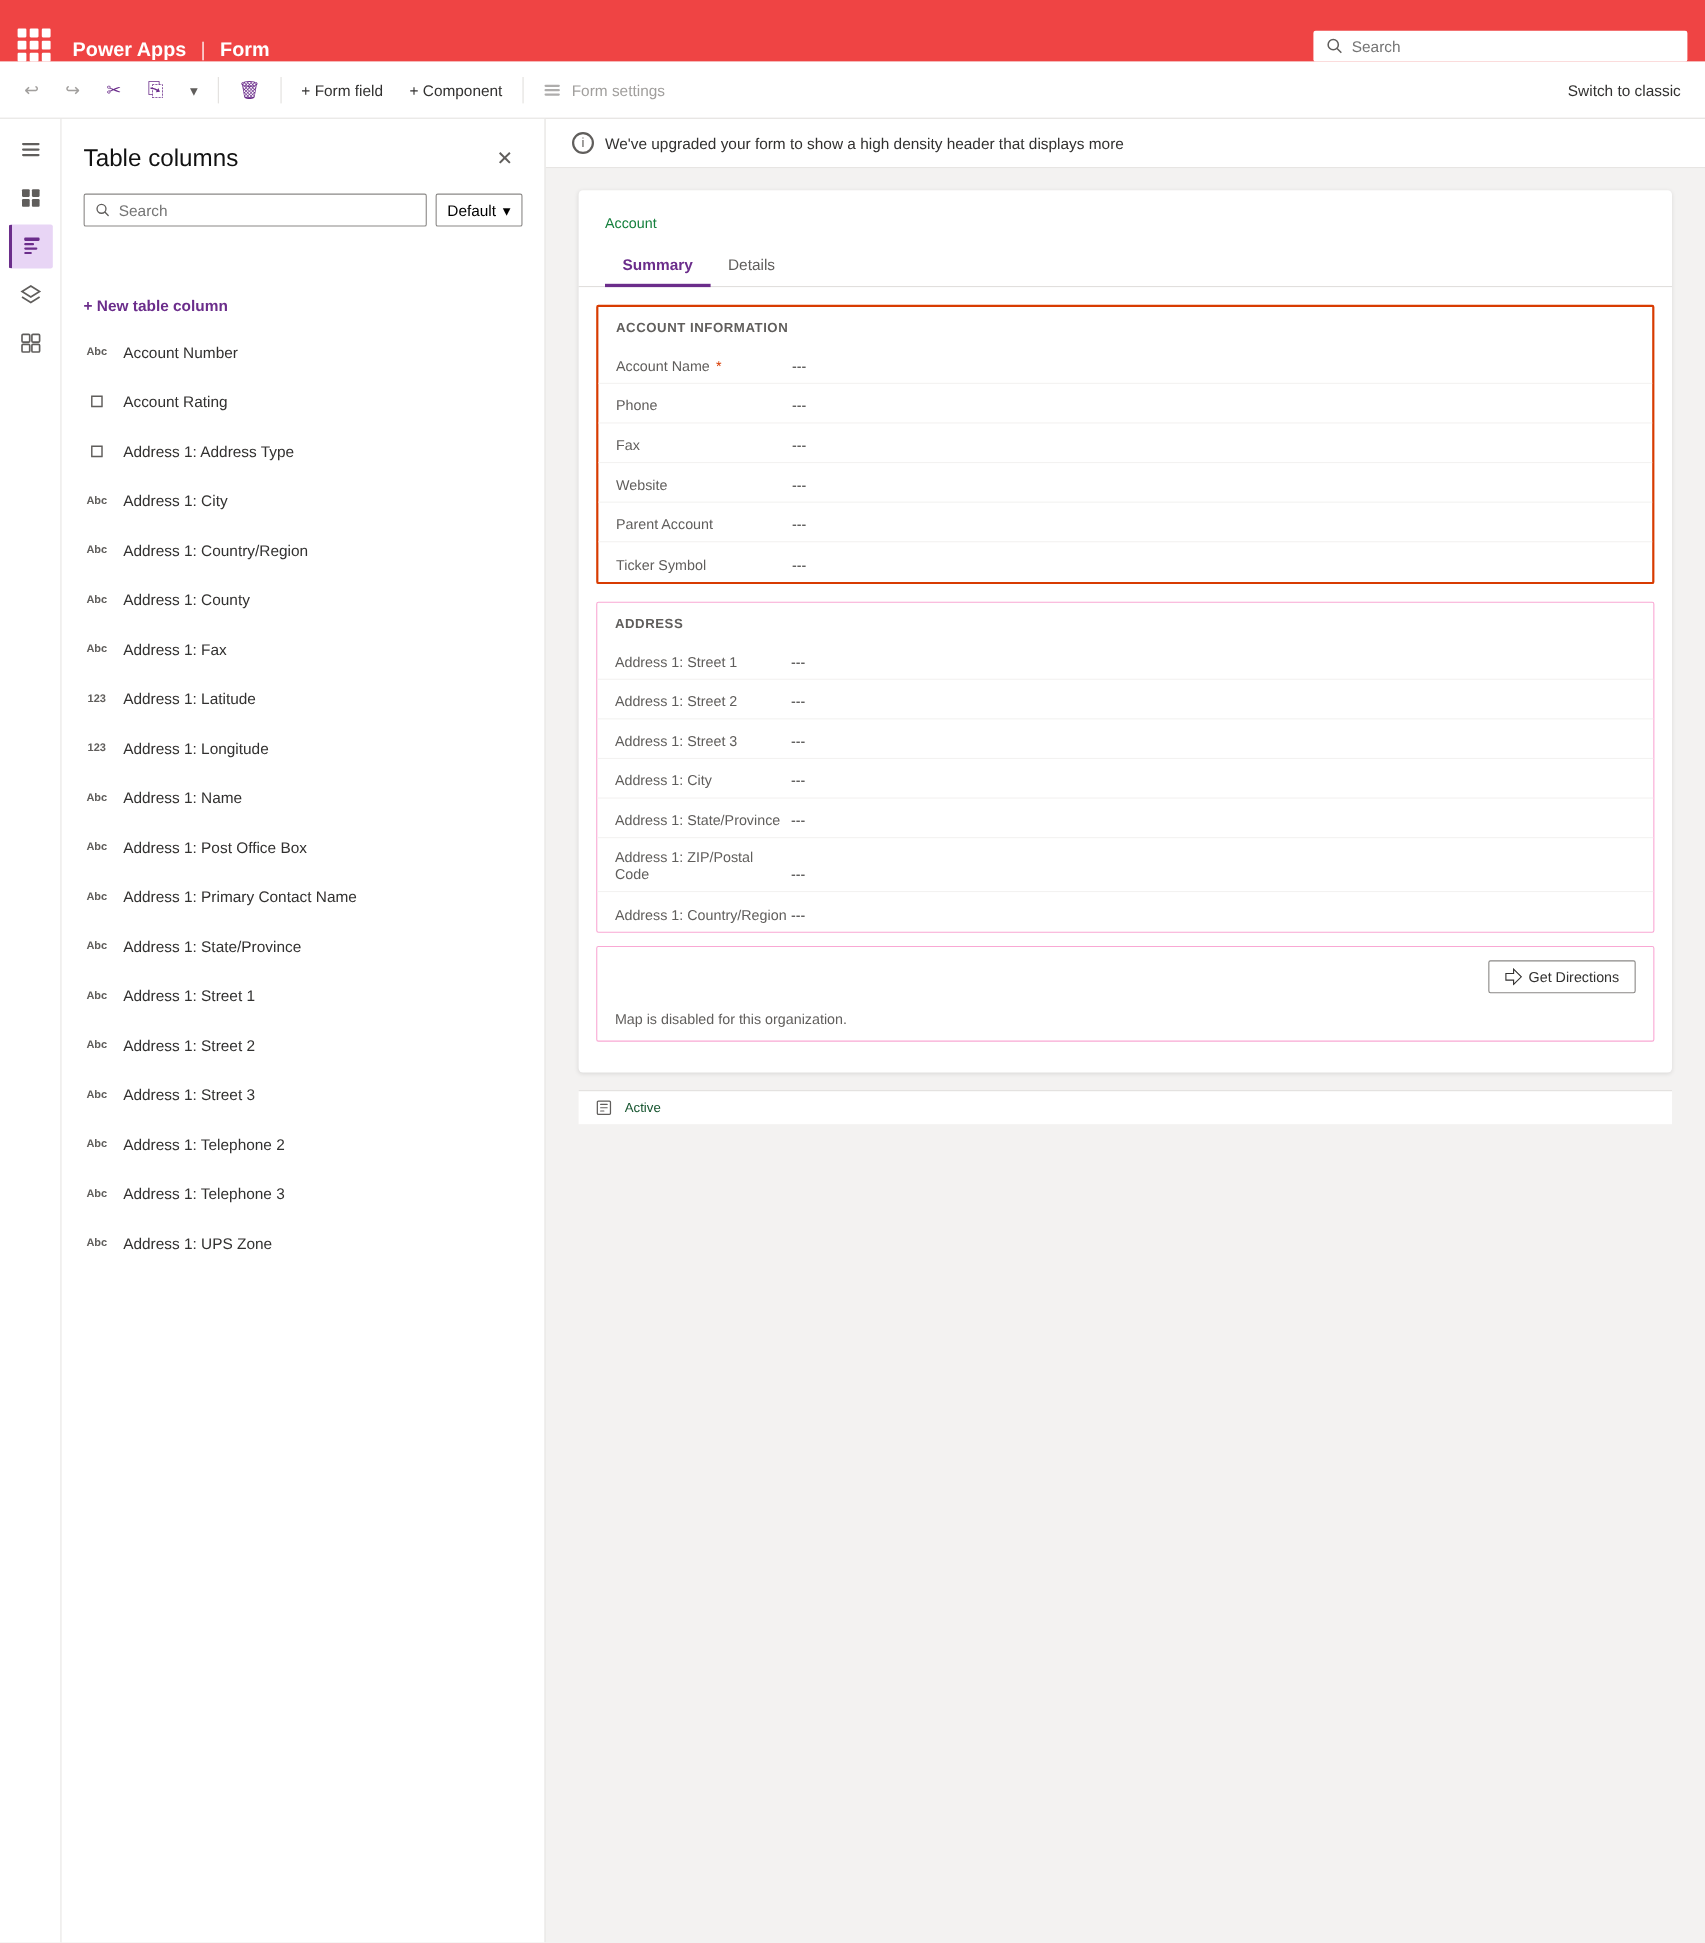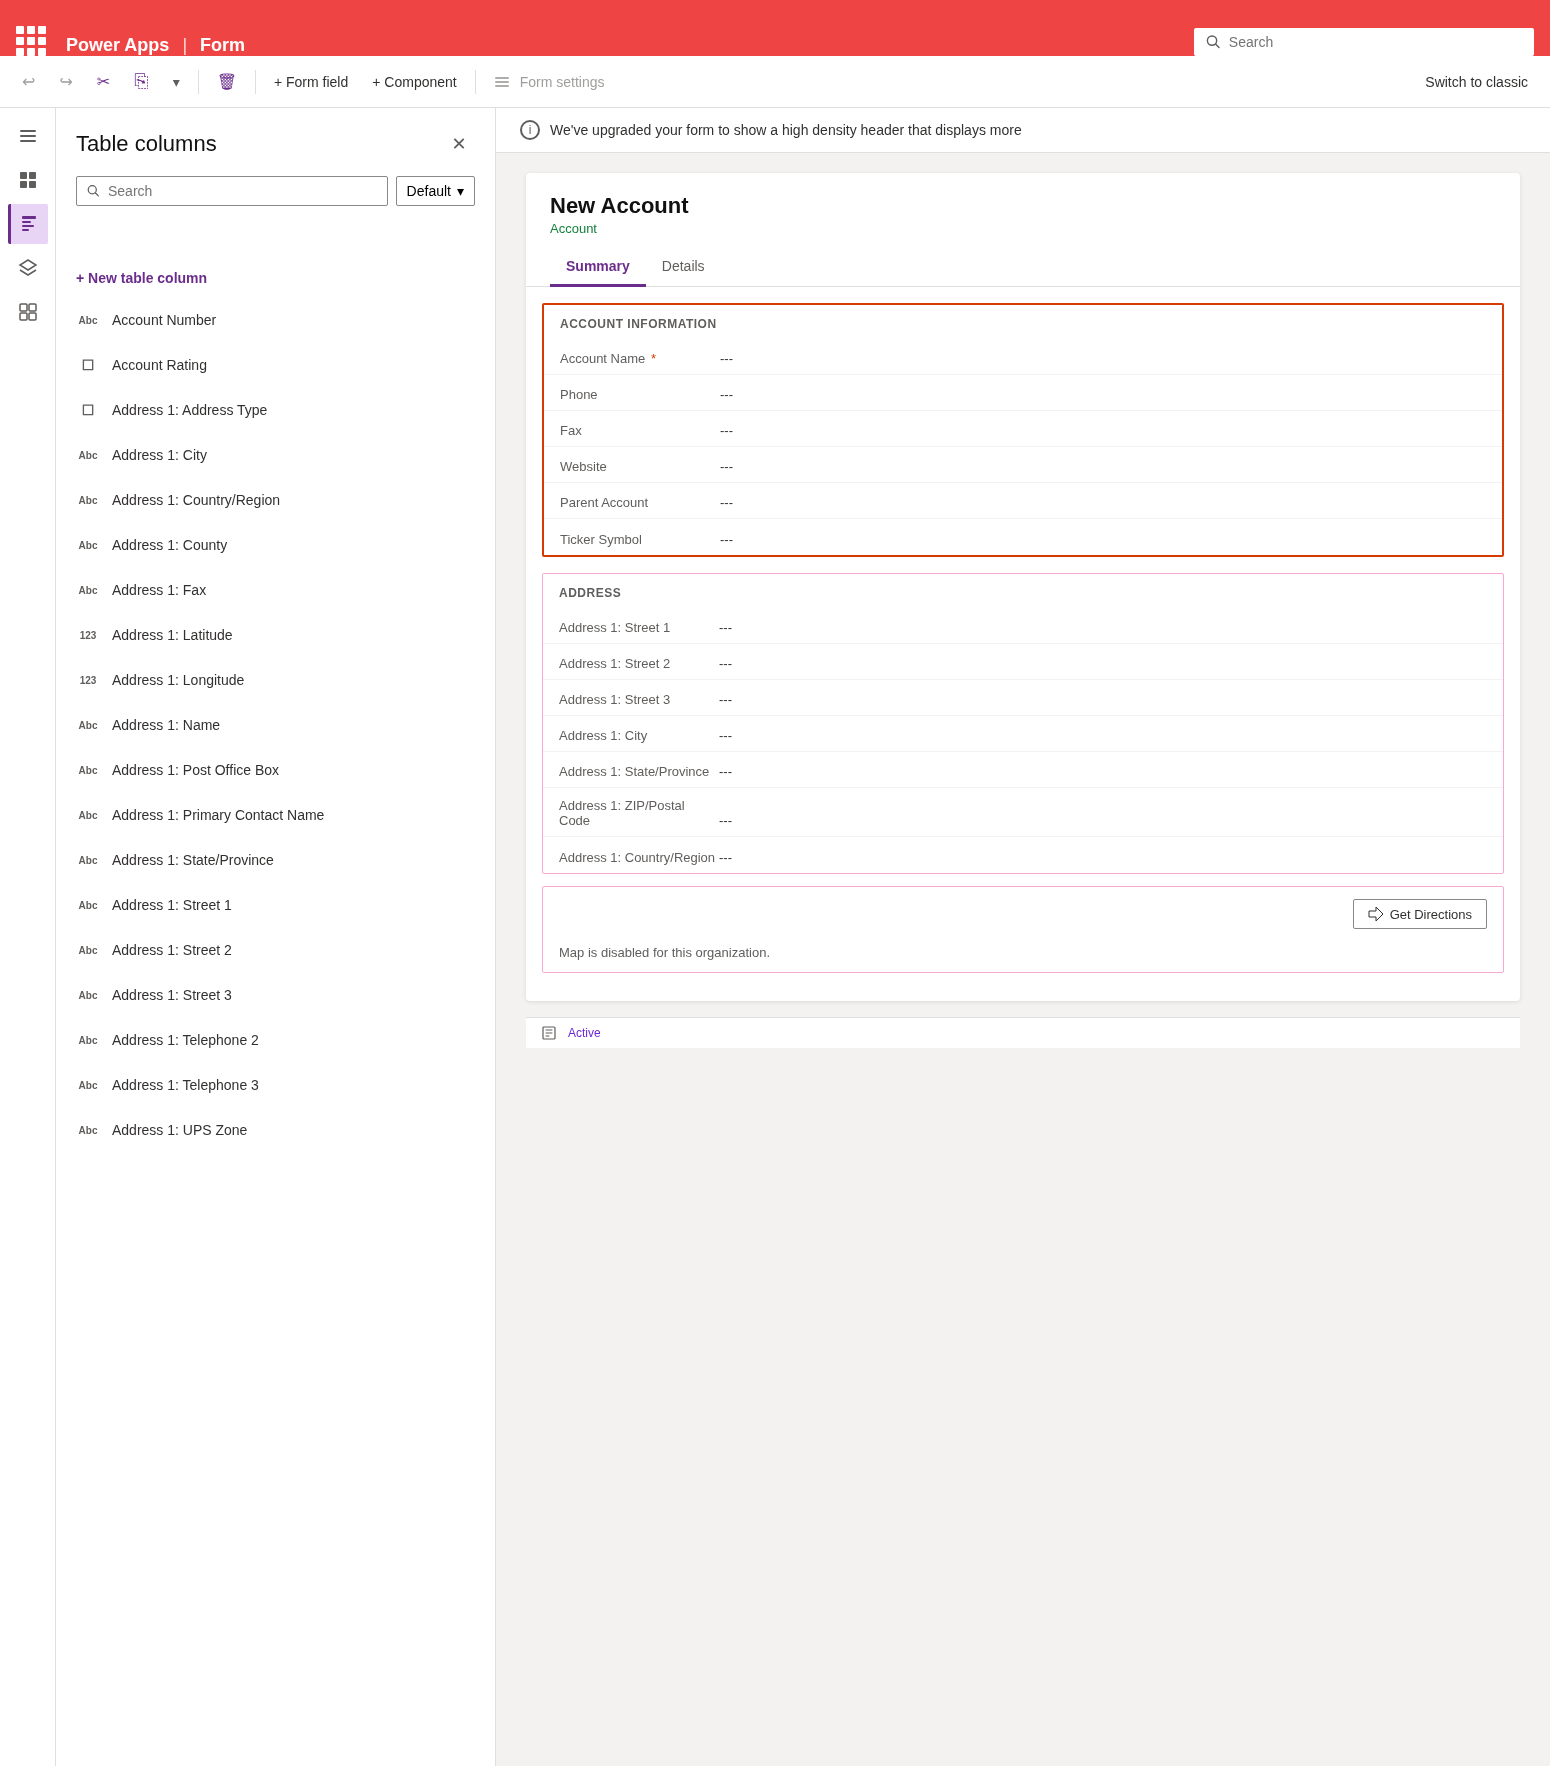--- a/index.html
+++ b/index.html
@@ -398,21 +398,21 @@
 
     
     .status-bar {
       background: white;
       border-top: 1px solid #e1dfdd;
       padding: 8px 16px;
       display: flex;
       align-items: center;
       gap: 12px;
       font-size: 12px;
-      color: #6d28d9;
+      color: #14532d;
     }
 
     .form-inner {
       padding: 0 16px 16px;
     }
 
     
     .waffle-grid {
       display: grid;
       grid-template-columns: repeat(3, 8px);
@@ -681,21 +681,20 @@
 
     <div class="info-banner">
       <div class="info-icon">i</div>
       <span>We've upgraded your form to show a high density header that displays more</span>
     </div>
 
     <div class="form-area">
 
       <div class="form-card">
         <div class="form-card-header">
-          <div class="form-title">New Account</div>
           <div class="form-subtitle">Account</div>
         </div>
         <div class="form-tabs">
           <div class="form-tab active">
             <span>Summary</span>
           </div>
           <div class="form-tab">
             <span>Details</span>
           </div>
         </div>

